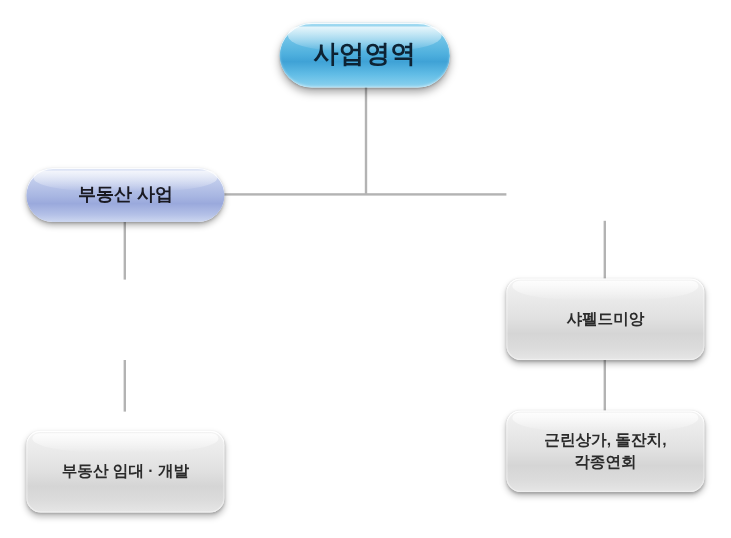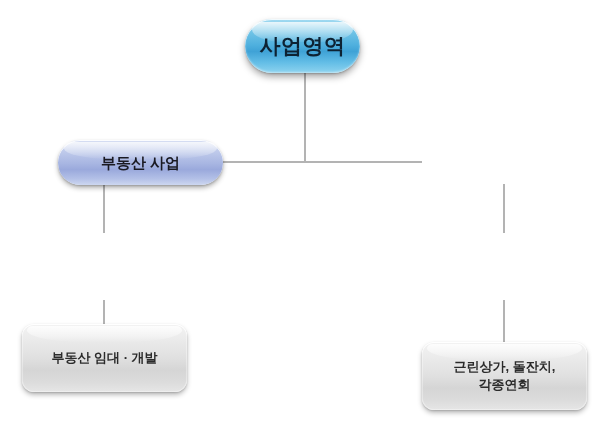--- a/index.html
+++ b/index.html
@@ -37,23 +37,23 @@
     align-items: center;
     justify-content: center;
     text-align: center;
     color: #1a1a22;
     line-height: 1.42;
     white-space: pre-line;
   }
 
   
   .node-root {
-    left: 245px;
+    left: 233px;
     top: 19px;
-    width: 115px;
+    width: 142px;
     height: 54px;
     border-radius: 27px;
     font-size: 21px;
     font-weight: bold;
     letter-spacing: 0.5px;
     color: #0d2233;
     background:
       linear-gradient(180deg,
         #a7dcf2 0%,
         #7ecbea 14%,
@@ -84,21 +84,20 @@
     top: 140px;
     width: 165px;
     height: 45px;
     border-radius: 22px;
     font-size: 15px;
     font-weight: bold;
     box-shadow:
       inset 0 1px 0 rgba(255,255,255,0.9),
       0 3px 5px rgba(0,0,0,0.30),
       0 1px 2px rgba(0,0,0,0.18);
-    margin-left: 36px;
   }
   .node-branch::before {
     content: "";
     position: absolute;
     left: 6px;
     right: 6px;
     top: 2px;
     height: 17px;
     border-radius: 12px 12px 50% 50% / 10px 10px 100% 100%;
     background: linear-gradient(180deg, rgba(255,255,255,0.75), rgba(255,255,255,0.04));
@@ -153,21 +152,21 @@
     position: absolute;
     left: 5px;
     right: 5px;
     top: 2px;
     height: 16px;
     border-radius: 8px 8px 50% 50% / 6px 6px 100% 100%;
     background: linear-gradient(180deg, rgba(255,255,255,0.85), rgba(255,255,255,0.03));
     pointer-events: none;
   }
   .leaf-l1 { left: 22px;  top: 232px; height: 68px; }
-  .leaf-l2 { left: 22px;  top: 324px; height: 68px; }
+  .leaf-l2 { left: 22px;  top: 359px; height: 68px; }
   .leaf-r1 { left: 422px; top: 232px; height: 68px; }
   .leaf-r2 { left: 422px; top: 342px; height: 68px; }
 
   .node-label {
     position: relative;
     z-index: 2;
     white-space: pre-line;
   }
 </style>
 </head>
@@ -194,19 +193,22 @@
   <div class="node node-branch node-branch-left">
     <span class="node-label">부동산 사업</span>
   </div>
 
 
 
   <div class="node node-leaf leaf-l2">
     <span class="node-label">부동산 임대 · 개발</span>
   </div>
 
+  <div class="node node-leaf leaf-r1">
+    <span class="node-label">샤펠드미앙</span>
+  </div>
 
   <div class="node node-leaf leaf-r2">
     <span class="node-label">근린상가, 돌잔치,
 각종연회</span>
   </div>
 
 </div>
 
 </body></html>

